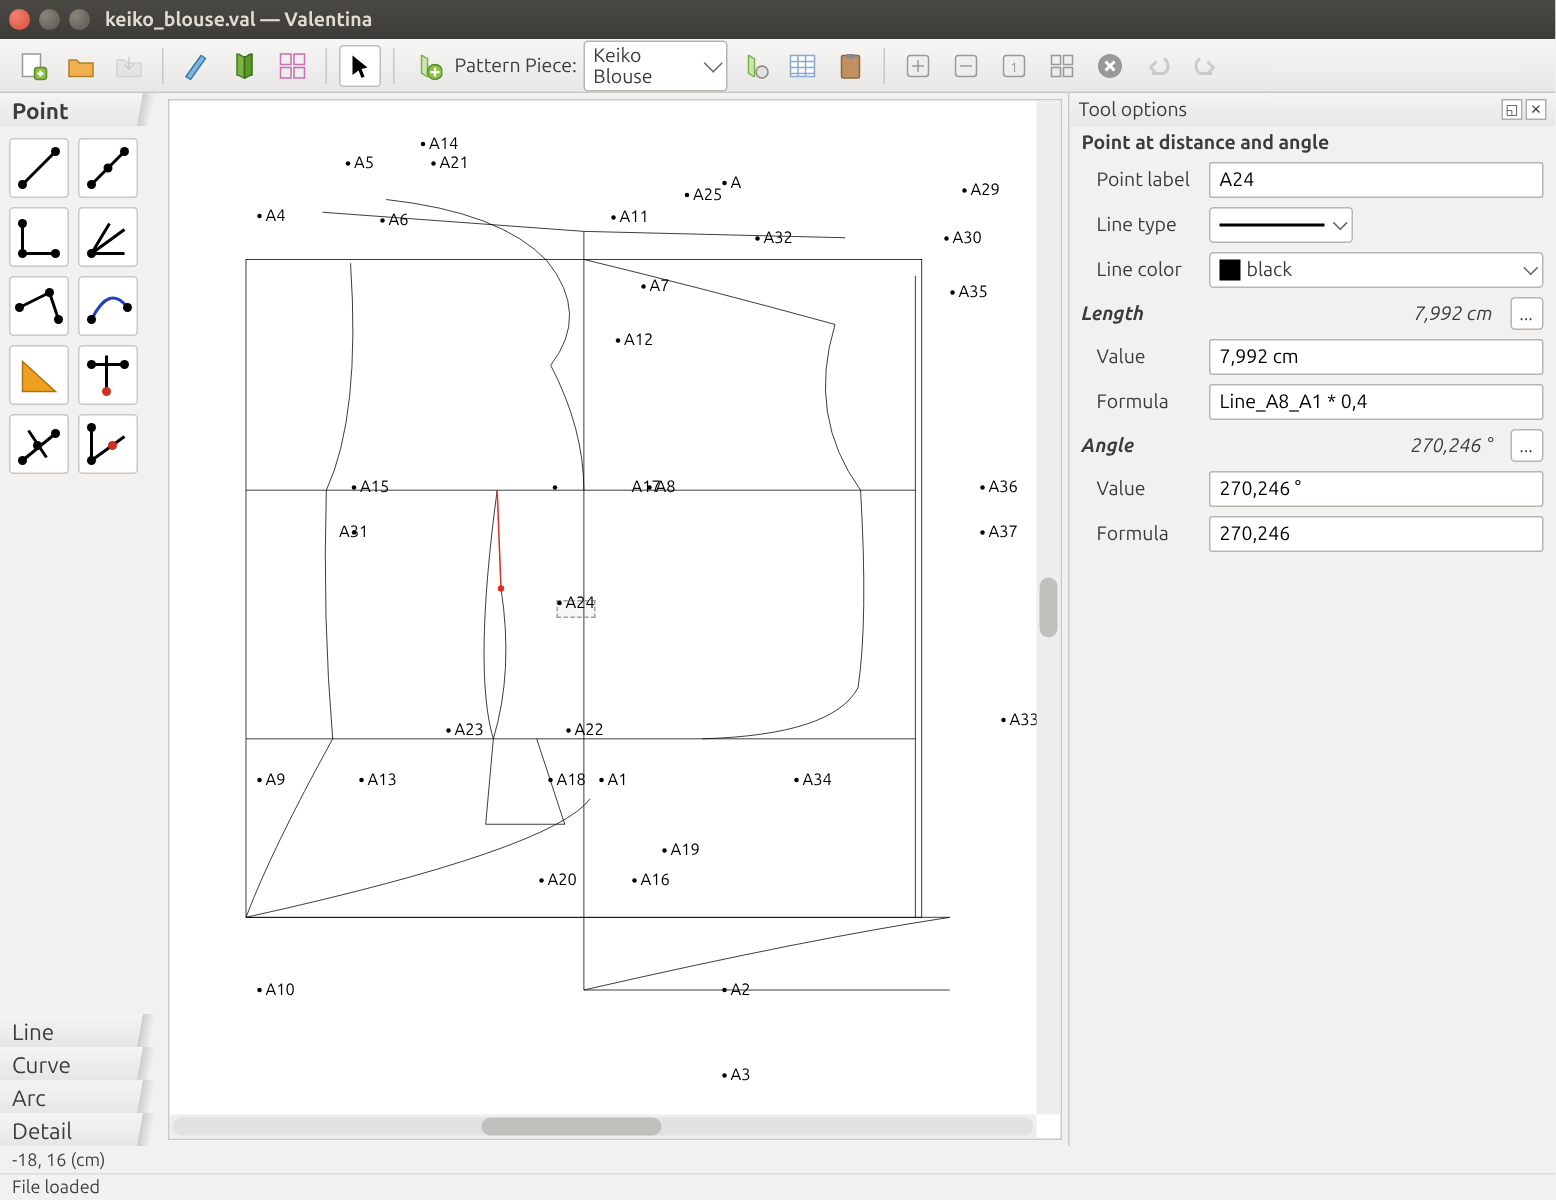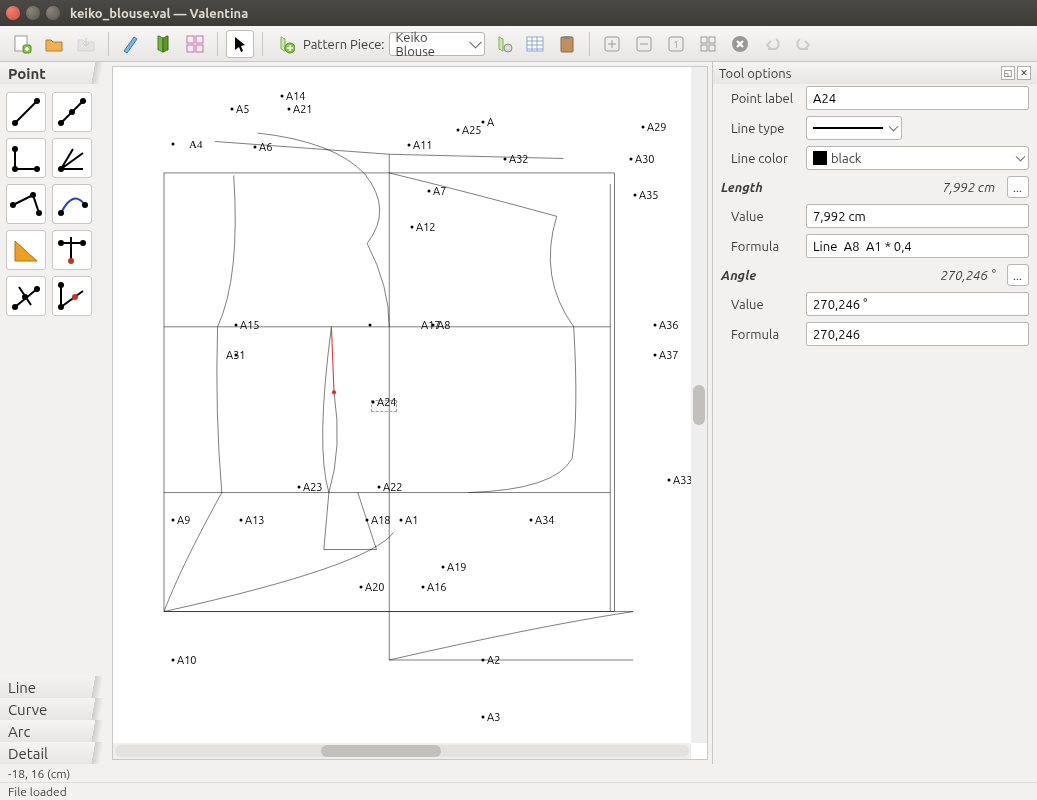--- a/index.html
+++ b/index.html
@@ -9,21 +9,21 @@
 .titlebar .win-btn { width:14px; height:14px; border-radius:50%; margin-right:6px; }
 .wb-close{background:radial-gradient(circle at 30% 30%,#f08070,#d94f3a);} 
 .wb-min{background:radial-gradient(circle at 30% 30%,#8a857b,#595650);} 
 .wb-max{background:radial-gradient(circle at 30% 30%,#8a857b,#595650);} 
 .titlebar .title { margin-left:4px; }
 
 .toolbar { height:36px; background:linear-gradient(#f7f6f5,#e8e7e5); border-bottom:1px solid #c8c7c5; display:flex; align-items:center; padding:0 8px; gap:4px; }
 .tb-sep { width:1px; height:24px; background:#c8c7c5; margin:0 4px; }
 .tb-btn { width:28px; height:28px; display:flex; align-items:center; justify-content:center; border-radius:3px; }
 .tb-label{ font-size:13px; color:#3c3c3c; }
-.combo { height:24px; border:1px solid #b8b6b2; background:#fff; border-radius:3px; display:flex; align-items:center; padding:0 18px 0 6px; position:relative; font-size:13px; }
+.combo { height:34px; border:1px solid #b8b6b2; background:#fff; border-radius:3px; display:flex; align-items:center; padding:0 18px 0 6px; position:relative; font-size:13px; }
 .combo::after{content:"";position:absolute;right:4px;top:50%;width:8px;height:8px;transform:translateY(-70%) rotate(45deg);border-right:1px solid #666;border-bottom:1px solid #666;}
 
 .workarea { display:flex; height: calc(800px - 26px - 36px - 18px - 18px); }
 
 .left-palette { width:108px; background:#f2f1f0; display:flex; flex-direction:column; }
 .side-tab { height:22px; display:flex; align-items:center; padding:0 8px; font-size:15px; position:relative; background:linear-gradient(#f5f4f2,#e7e6e4); }
 .side-tab::after{ content:""; position:absolute; right:0; top:0; width:24px; height:100%; background:linear-gradient(100deg,transparent 40%,#cfcdca 41%,#f2f1f0 70%); }
 .side-tab.active{ font-weight:bold; }
 .tool-grid{ padding:8px 6px; display:grid; grid-template-columns:40px 40px; gap:6px; flex:1; align-content:start; }
 .tool-cell{ width:40px; height:40px; background:#fff; border:1px solid #c9c8c6; border-radius:3px; display:flex; align-items:center; justify-content:center; }
@@ -330,21 +330,21 @@
       <div id="point-layer">
           <div class="ptdot" style="left: 370px; top: 55px;"></div>
           <div class="pt-label" style="left: 374px; top: 49px;">A</div>
           <div class="ptdot" style="left: 288px; top: 453px;"></div>
           <div class="pt-label" style="left: 292px; top: 447px;">A1</div>
           <div class="ptdot" style="left: 370px; top: 593px;"></div>
           <div class="pt-label" style="left: 374px; top: 587px;">A2</div>
           <div class="ptdot" style="left: 370px; top: 650px;"></div>
           <div class="pt-label" style="left: 374px; top: 644px;">A3</div>
           <div class="ptdot" style="left: 60px; top: 77px;"></div>
-          <div class="pt-label" style="left: 76px; top: 71px; font-family: Liberation Serif, serif;">A4</div>
+          <div class="pt-label" style="left: 64px; top: 71px;">A4</div>
           <div class="ptdot" style="left: 119px; top: 42px;"></div>
           <div class="pt-label" style="left: 123px; top: 36px;">A5</div>
           <div class="ptdot" style="left: 142px; top: 80px;"></div>
           <div class="pt-label" style="left: 146px; top: 74px;">A6</div>
           <div class="ptdot" style="left: 316px; top: 124px;"></div>
           <div class="pt-label" style="left: 320px; top: 118px; text-align: center;">A7</div>
           <div class="ptdot" style="left: 320px; top: 258px;"></div>
           <div class="pt-label" style="left: 324px; top: 252px;">A8</div>
           <div class="ptdot" style="left: 60px; top: 453px;"></div>
           <div class="pt-label" style="left: 64px; top: 447px;">A9</div>
@@ -410,20 +410,21 @@
   </div>
 
   <div class="options">
     <div class="opt-header">
       <span class="opt-title">Tool options</span>
       <div class="smallicons">
         <span>◱</span>
         <span>✕</span>
       </div>
     </div>
+    <div class="opt-sub">Point at distance and angle</div>
     <div class="form">
       <label>Point label</label>
       <input type="text" value="A24" style="">
 
       <label>Line type</label>
       <div>
           <div class="linecombo">
             <div class="stroke"></div>
           </div>
         </div>

